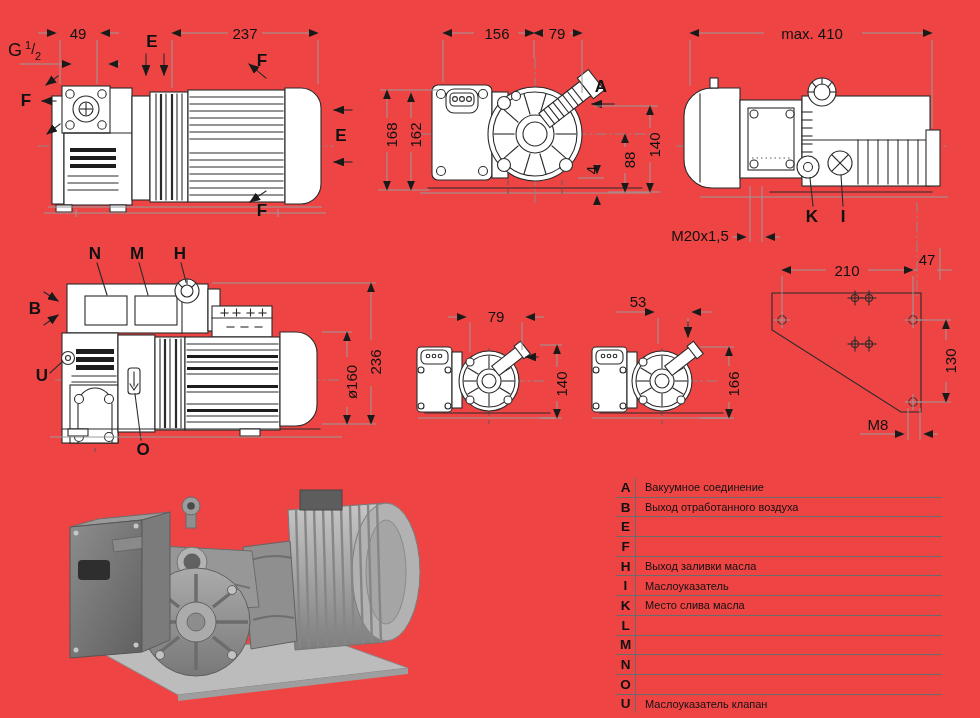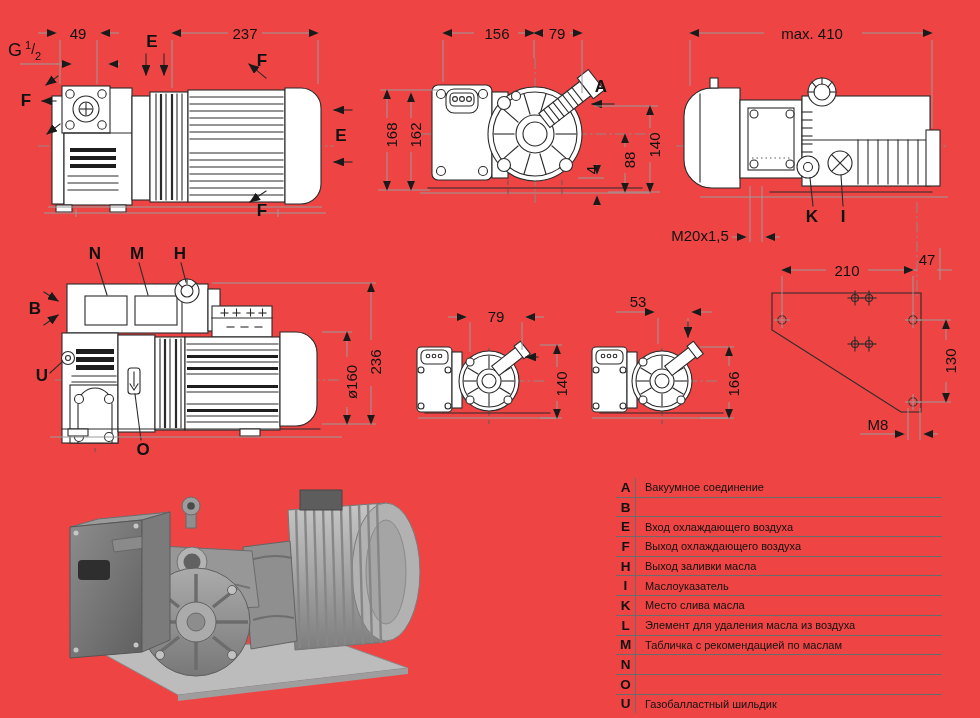--- a/index.html
+++ b/index.html
@@ -616,63 +616,60 @@
 
 <div class="legend">
 
     <div class="legend-row">
       <div class="legend-key">A</div>
       <div class="legend-text">Вакуумное соединение</div>
     </div>
 
     <div class="legend-row">
       <div class="legend-key">B</div>
+      <div class="legend-text">Выход отработанного воздуха</div>
     </div>
 
     <div class="legend-row">
       <div class="legend-key">E</div>
-      <div class="legend-text">Вход охлаждающего воздуха</div>
     </div>
 
     <div class="legend-row">
       <div class="legend-key">F</div>
-      <div class="legend-text">Выход охлаждающего воздуха</div>
     </div>
 
     <div class="legend-row">
       <div class="legend-key">H</div>
       <div class="legend-text">Выход заливки масла</div>
     </div>
 
     <div class="legend-row">
       <div class="legend-key">I</div>
       <div class="legend-text">Маслоуказатель</div>
     </div>
 
     <div class="legend-row">
       <div class="legend-key">K</div>
       <div class="legend-text">Место слива масла</div>
     </div>
 
     <div class="legend-row">
       <div class="legend-key">L</div>
-      <div class="legend-text">Элемент для удаления масла из воздуха</div>
     </div>
 
     <div class="legend-row">
       <div class="legend-key">M</div>
-      <div class="legend-text">Табличка с рекомендацией по маслам</div>
     </div>
 
     <div class="legend-row">
       <div class="legend-key">N</div>
     </div>
 
     <div class="legend-row">
       <div class="legend-key">O</div>
     </div>
 
     <div class="legend-row">
       <div class="legend-key">U</div>
-      <div class="legend-text">Газобалластный шильдик</div>
+      <div class="legend-text">Маслоуказатель клапан</div>
     </div>
   </div>
 </div>
 
 </body></html>

